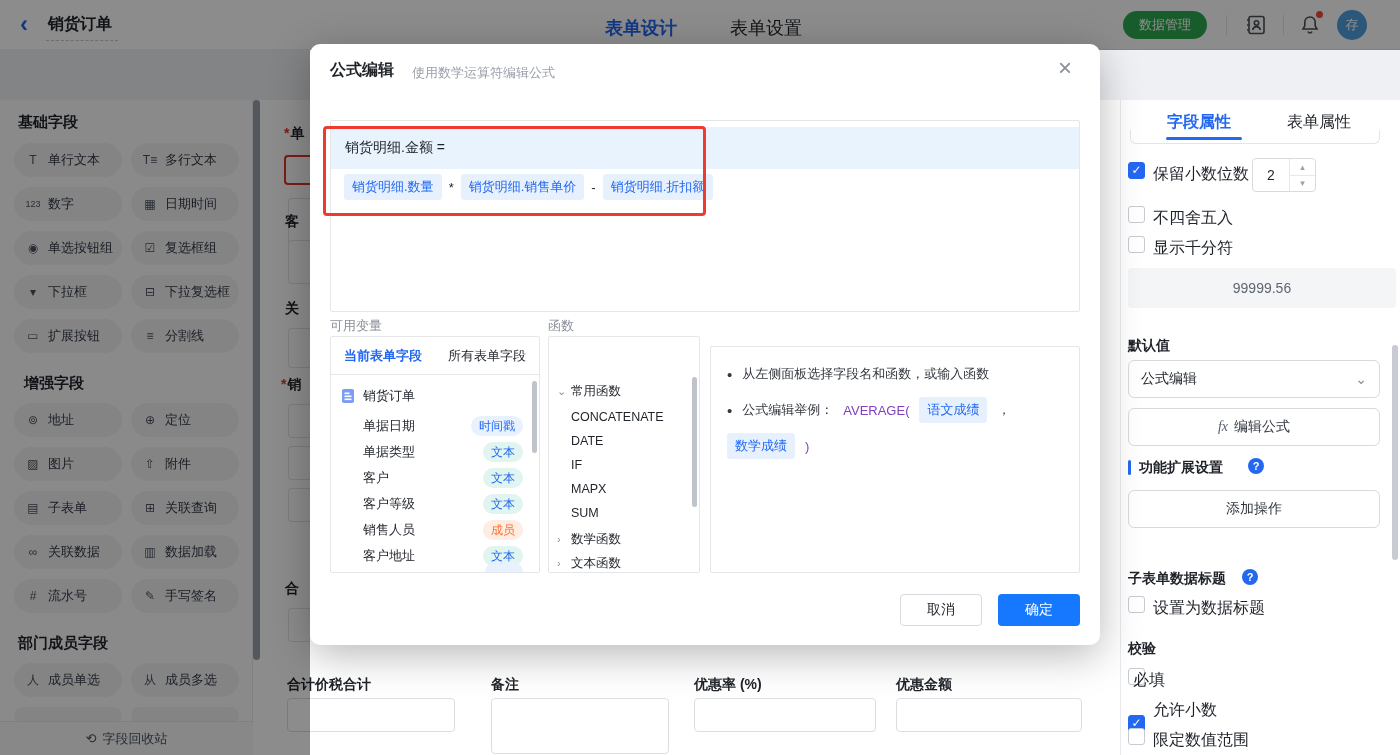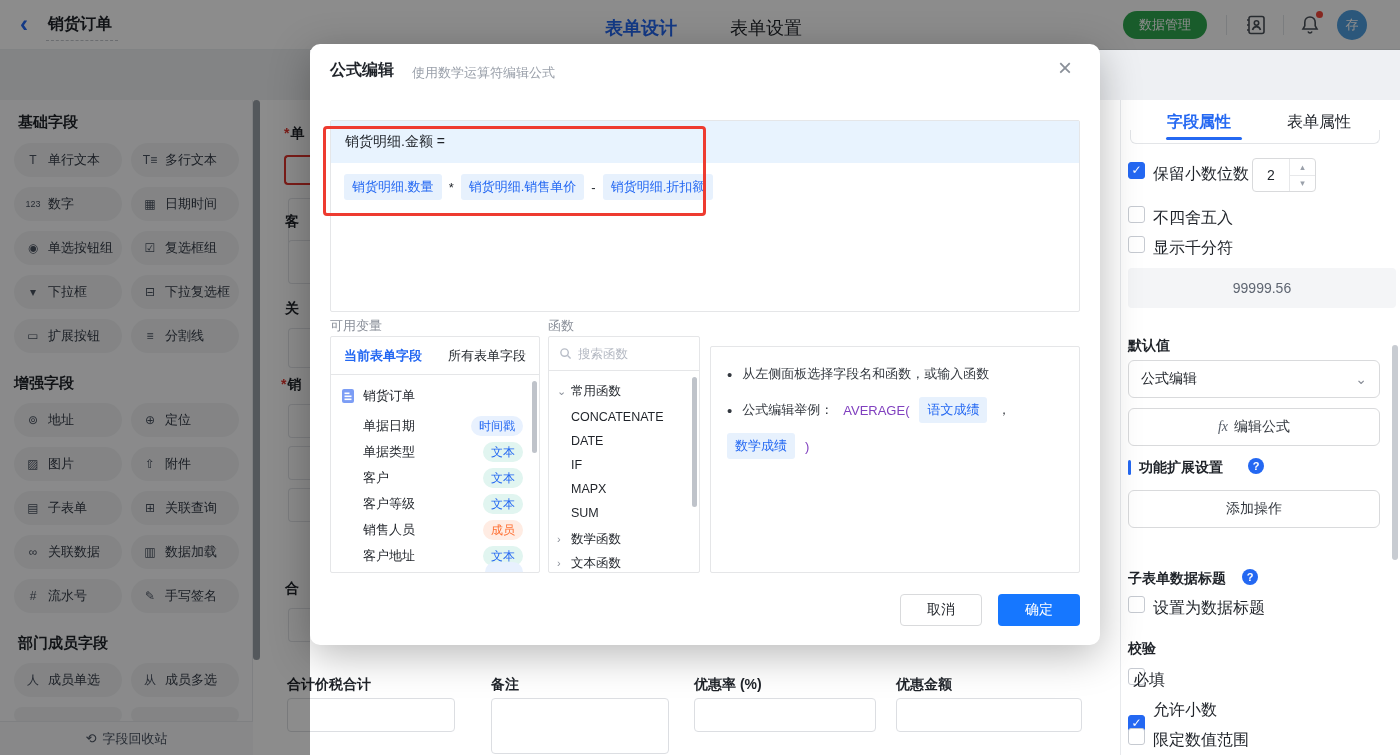--- a/index.html
+++ b/index.html
@@ -236,21 +236,21 @@
     </div>
   <div class="abs fbtn" style="left:14px; top:319px;">
       <span class="ic">▭</span>
       <span class="lb">扩展按钮</span>
     </div>
   <div class="abs fbtn" style="left:131px; top:319px;">
       <span class="ic">≡</span>
       <span class="lb">分割线</span>
     </div>
 
-  <div class="abs side-title" style="left:14px; top:374px;">增强字段</div>
+  <div class="abs side-title" style="left:24px; top:374px;">增强字段</div>
   <div class="abs fbtn" style="left:14px; top:403px;">
       <span class="ic">⊚</span>
       <span class="lb">地址</span>
     </div>
   <div class="abs fbtn" style="left:131px; top:403px;">
       <span class="ic">⊕</span>
       <span class="lb">定位</span>
     </div>
   <div class="abs fbtn" style="left:14px; top:447px;">
       <span class="ic">▨</span>
@@ -357,21 +357,21 @@
 
   <div class="abs dim" style="left:0; top:0; width:1400px; height:50px;"></div>
   <div class="abs dim" style="left:0; top:50px; width:310px; height:705px;"></div>
 
   <div class="abs modal"></div>
   <span class="abs m-title" style="z-index: 110; left: 330px; top: 60px;">公式编辑</span>
   <span class="abs m-sub" style="z-index: 110; left: 412px; top: 64px;">使用数学运算符编辑公式</span>
   <span class="abs m-close" style="z-index: 110; left: 1058px; top: 56px;">×</span>
 
   <div class="abs f-box" style="z-index: 110; left: 330px; top: 120px;"></div>
-  <div class="abs f-head" style="z-index: 111; left: 331px; top: 121px;">销货明细.金额 =</div>
+  <div class="abs f-head" style="z-index: 111; left: 331px; top: 127px;">销货明细.金额 =</div>
   <div class="abs f-tokens" style="z-index: 111; left: 344px; top: 174px;">
     <span class="token">销货明细.数量</span>
     <span class="op">*</span>
     <span class="token">销货明细.销售单价</span>
     <span class="op">-</span>
     <span class="token">销货明细.折扣额</span>
   </div>
   <div class="abs annotate"></div>
 
   <span class="abs panel-label" style="left:330px; top:317px; z-index:110;">可用变量</span>
@@ -413,27 +413,20 @@
       </div>
     <div class="vrow" style="top:206px;">
         <span class="nm">客户地址</span>
         <span class="bdg teal">文本</span>
       </div>
     <div class="clip-badge" style="bottom:-10px;"></div>
     <div class="v-scroll"></div>
   </div>
 
   <div class="abs fpanel" style="z-index: 110; left: 548px; top: 336px;">
-    <div class="fsearch">
-      <svg width="13" height="13" viewBox="0 0 14 14" fill="none" stroke="#b9bec8" stroke-width="1.5">
-          <circle cx="6" cy="6" r="4"></circle>
-          <path d="M9.2 9.2 L12.5 12.5"></path>
-        </svg>
-      <input type="text" placeholder="搜索函数" style="">
-    </div>
     <div class="frow" style="top:42px;">
         <span class="cv">⌄</span>
         <span>常用函数</span>
       </div>
     <div class="frow item" style="top:68px;">
         <span>CONCATENATE</span>
       </div>
     <div class="frow item" style="top:92px;">
         <span>DATE</span>
       </div>

